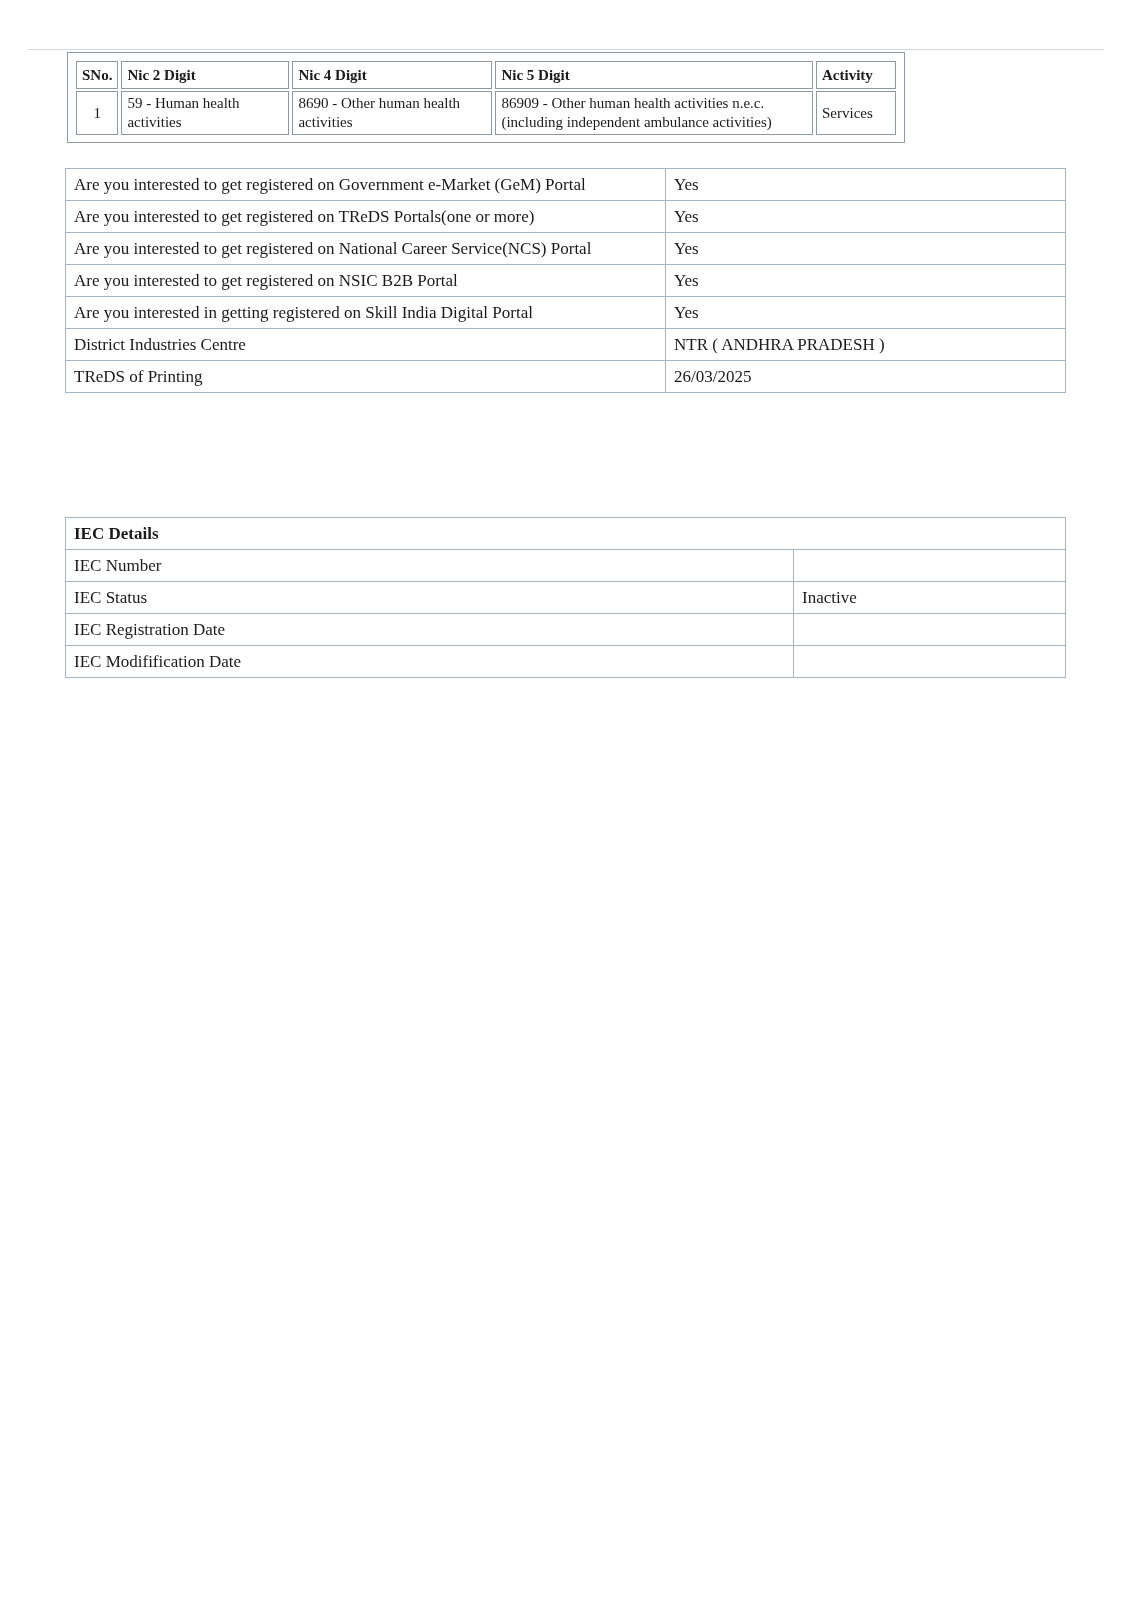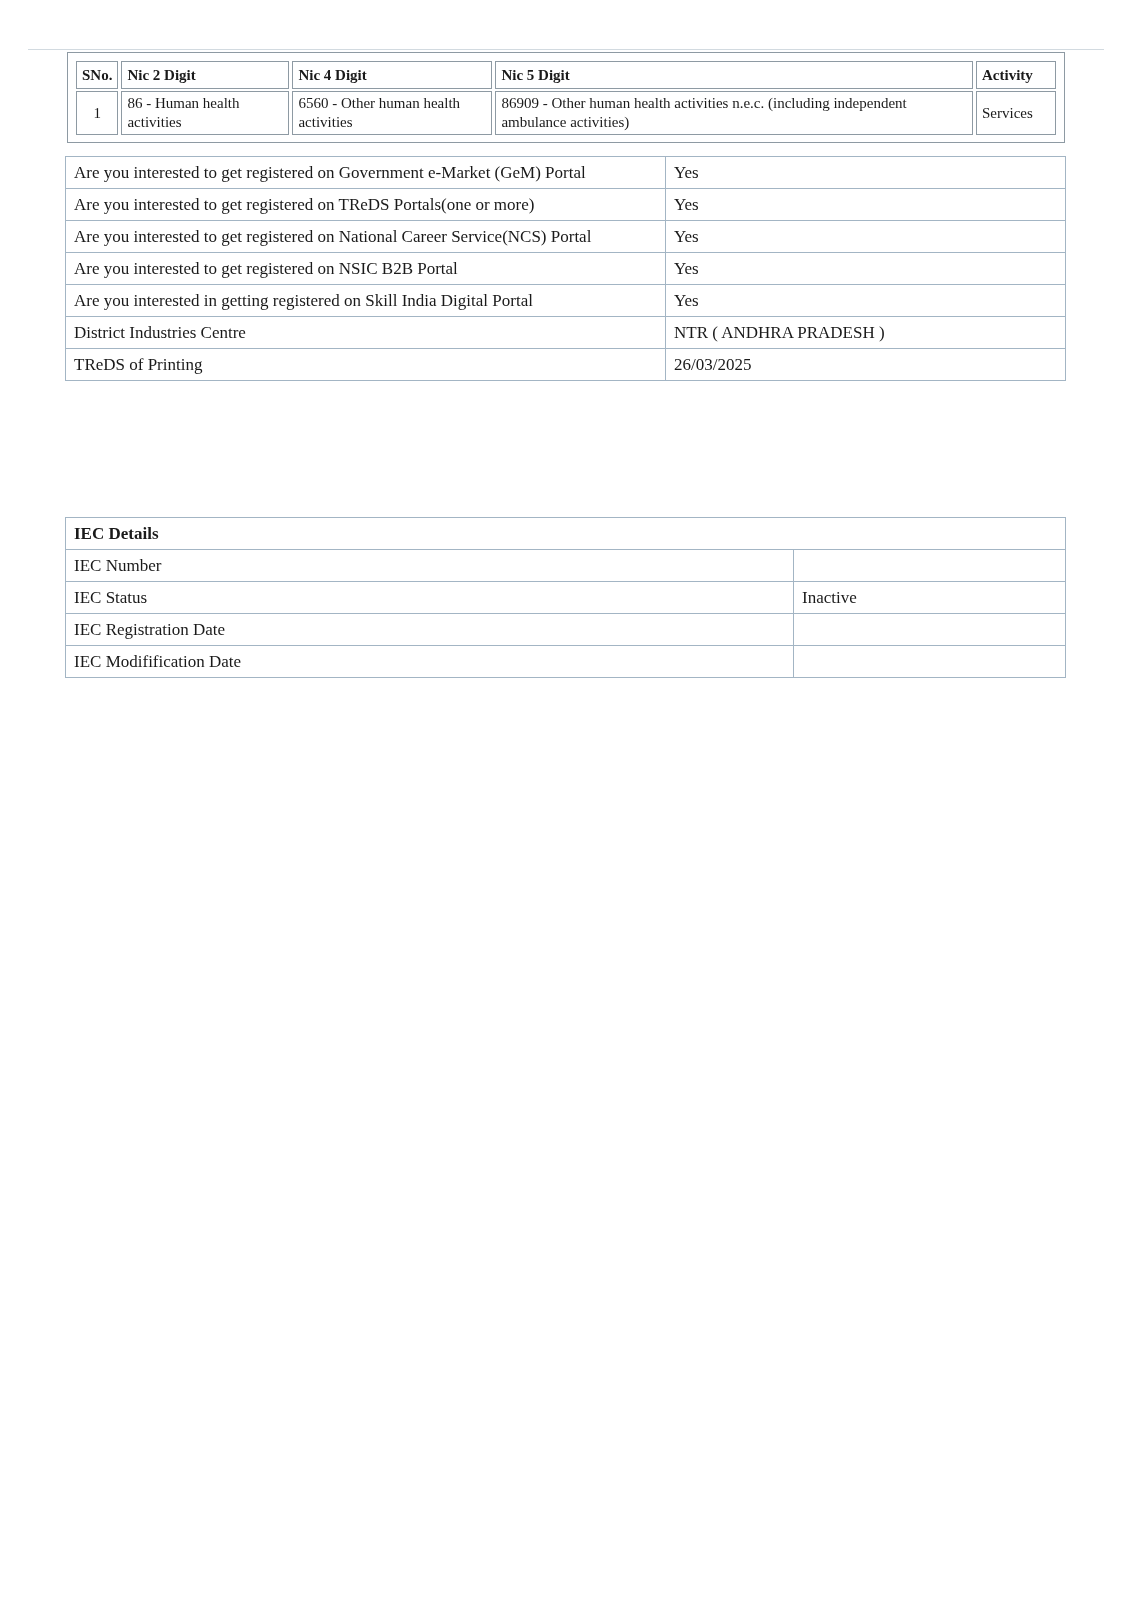--- a/index.html
+++ b/index.html
@@ -25,21 +25,21 @@
     width: 1076px;
     height: 1px;
     background: var(--faint-line, #d2dae0);
   }
 
   
   .nic-box {
     position: absolute;
     left: 67px;
     top: 52px;
-    width: 998px;
+    width: 838px;
     box-sizing: border-box;
     border: 1px solid var(--nic-border, #8e9aa3);
     padding: 6px 5px 5px 5px;
     background: #ffffff;
   }
   .nic-table {
     width: 100%;
     border-collapse: separate;
     border-spacing: 3px 2px;
     font-size: 15px;
@@ -70,21 +70,21 @@
   }
   .info-table td {
     border: 1px solid var(--info-border, #a3b5c4);
     padding: 2px 8px;
     height: 27px;
     vertical-align: middle;
     overflow: hidden;
   }
   .info-table { border: 1px solid var(--info-outer, #93a5b5); }
 
-  #reg-table  { left: 65px; top: 156px; width: 1000px; }
+  #reg-table  { left: 65px; top: 168px; width: 1000px; }
   #iec-table  { left: 65px; top: 517px; width: 1000px; }
   #iec-table .title-cell { font-weight: bold; }
 </style>
 </head>
 <body>
 
 <div class="page">
 
   <div class="prev-edge"></div>
 
@@ -102,22 +102,22 @@
           <th class="c-sno">SNo.</th>
           <th>Nic 2 Digit</th>
           <th>Nic 4 Digit</th>
           <th>Nic 5 Digit</th>
           <th>Activity</th>
         </tr>
       </thead>
       <tbody>
         <tr>
           <td class="c-sno">1</td>
-          <td>86 - Human health activities</td>
-          <td>6560 - Other human health activities</td>
+          <td>59 - Human health activities</td>
+          <td>8690 - Other human health activities</td>
           <td>86909 - Other human health activities n.e.c. (including independent ambulance activities)</td>
           <td>Services</td>
         </tr>
       </tbody>
     </table>
   </div>
 
   <table class="info-table" id="reg-table">
     <colgroup>
         <col style="width:600px">

